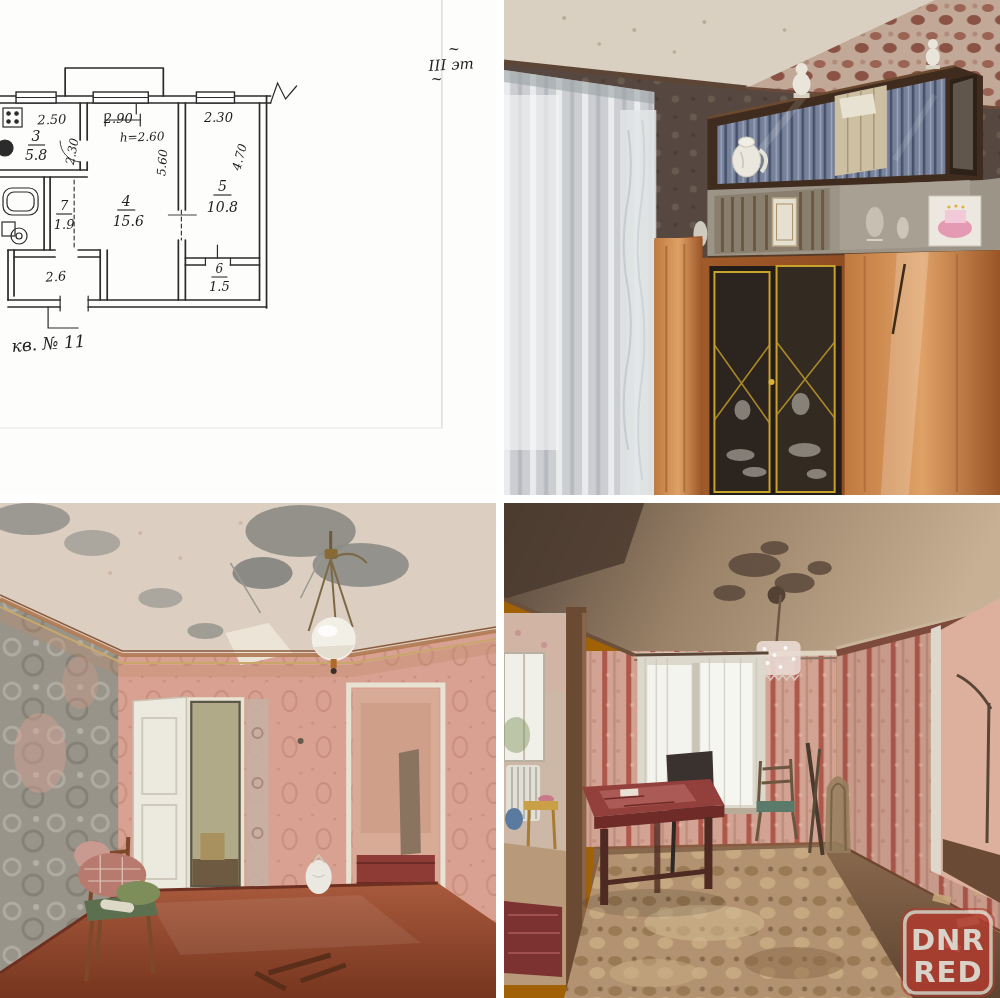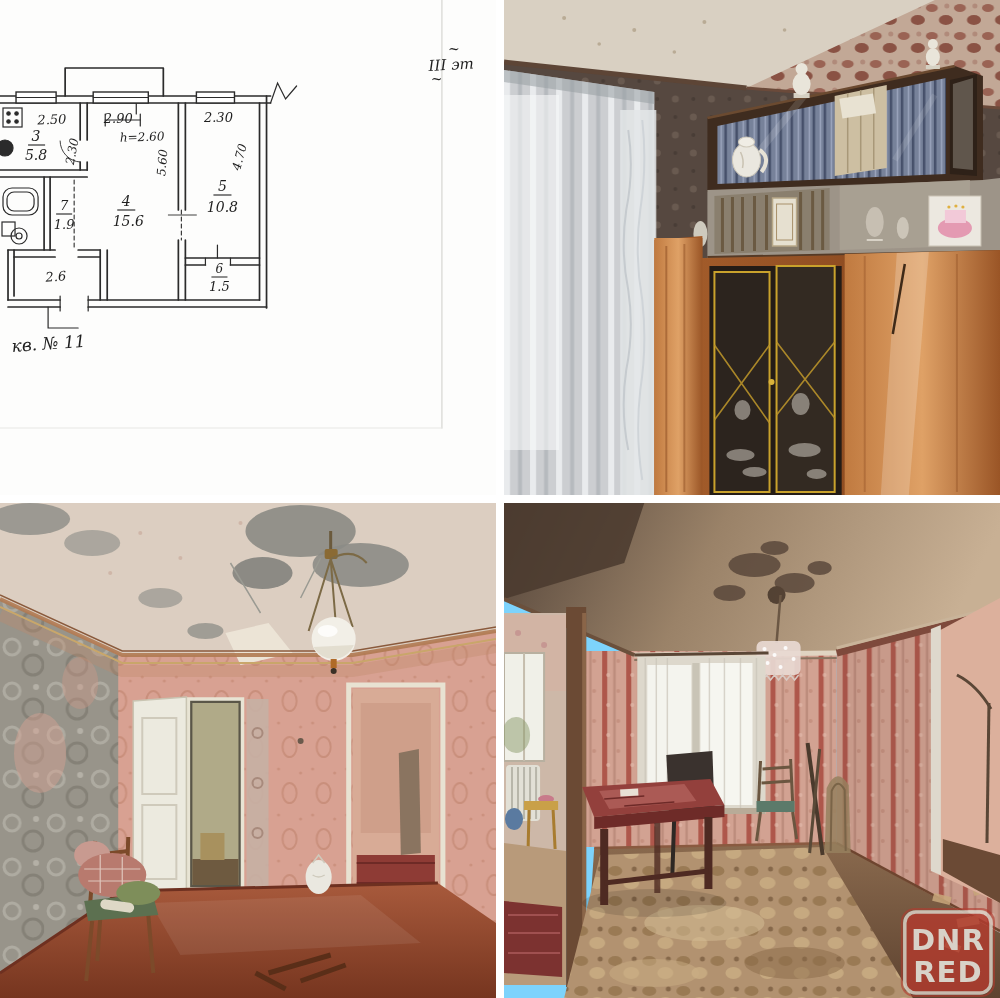--- a/index.html
+++ b/index.html
@@ -1,21 +1,21 @@
 <!DOCTYPE html>
 <html><head>
 <meta charset="utf-8">
 <style>
   html,body{margin:0;padding:0;background:#ffffff;}
   .collage{
     position:relative;width:1000px;height:998px;background:#ffffff;
     display:grid;grid-template-columns:496px 496px;grid-template-rows:495px 495px;gap:8px;
     font-family:"DejaVu Sans",sans-serif;
   }
-  .tile{position:relative;overflow:hidden;background:#7dd3fc;}
+  .tile{position:relative;overflow:hidden;background:#a16207;}
   .tile svg{display:block;width:100%;height:100%;}
   .plan-text{font-family:"DejaVu Serif",serif;font-style:italic;fill:#1f1f1f;}
 </style>
 </head>
 <body>
 
 <div class="collage">
 
   <div class="tile" style="background:#fdfdfc;">
     <svg viewBox="0 0 495 495" preserveAspectRatio="none">

